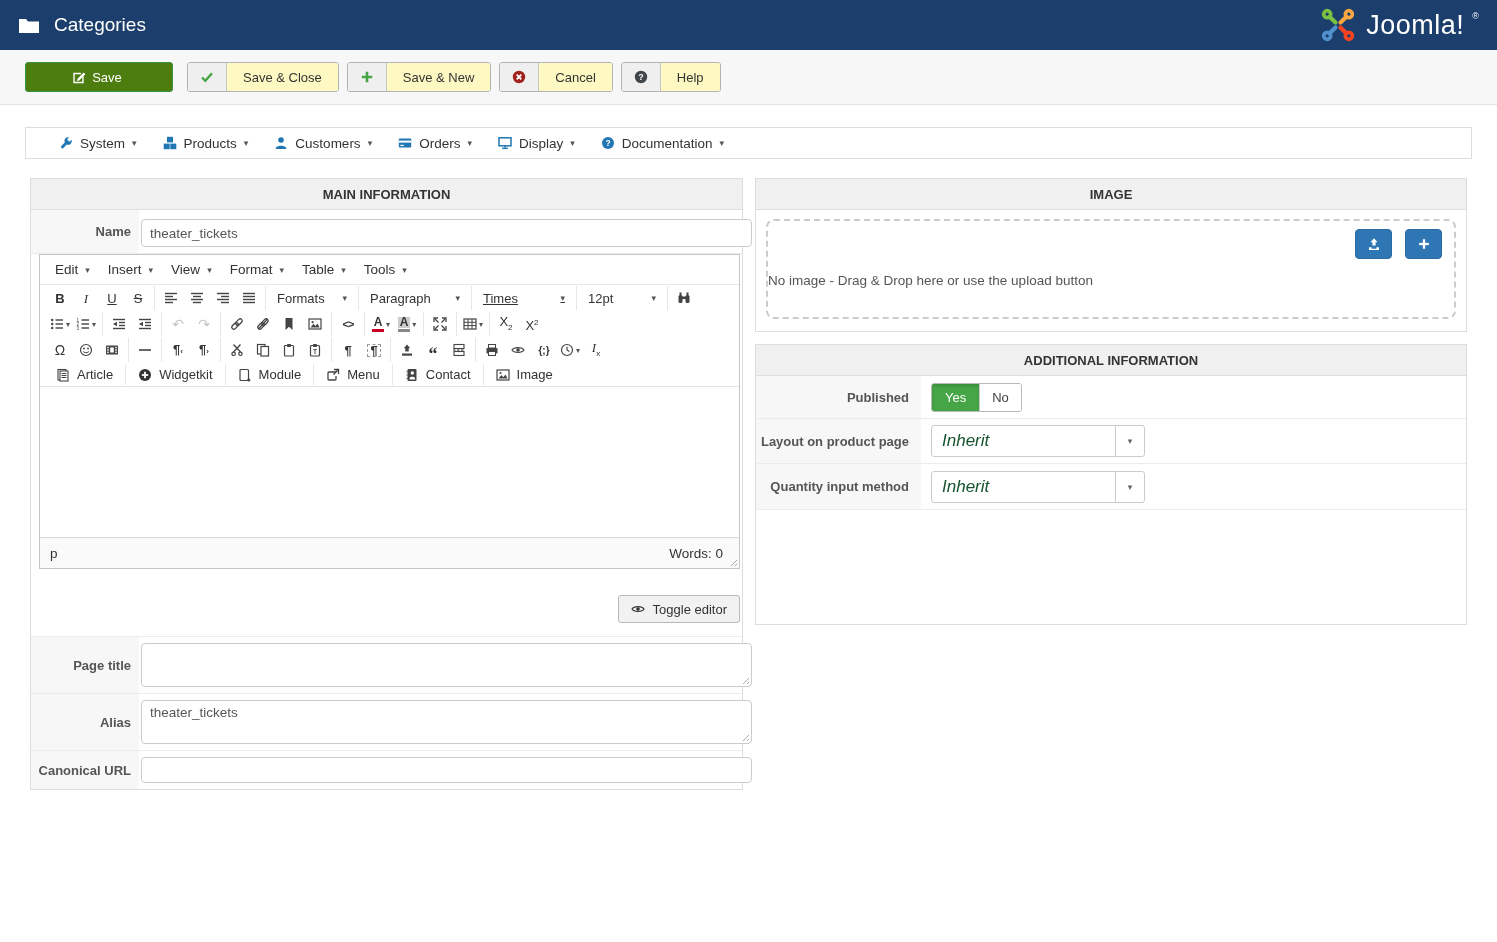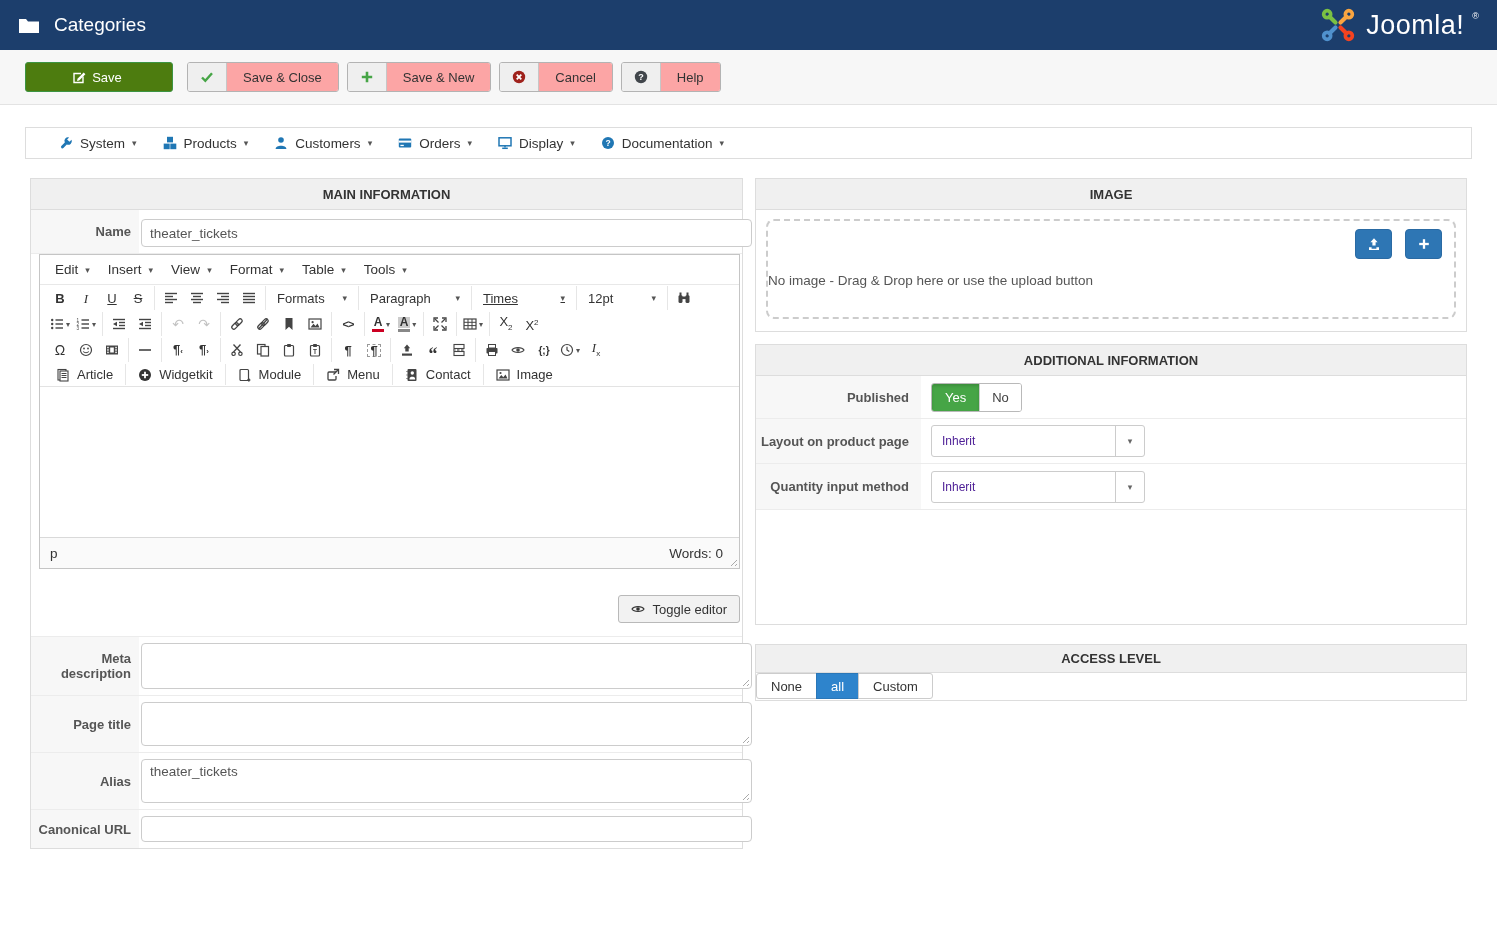--- a/index.html
+++ b/index.html
@@ -11,21 +11,21 @@
   #header{height:50px;background:#1c3e6c;display:flex;align-items:center;padding:0 18px;box-sizing:border-box;}
   #header .htitle{color:#fff;font-size:19px;font-weight:400;margin-left:14px;}
   #logo{margin-left:auto;display:flex;align-items:flex-start;gap:8px;color:#fff;}
   #logo .ltxt{font-size:27px;letter-spacing:.5px;line-height:40px;}
   #logo .lreg{font-size:9px;line-height:14px;margin-top:4px;}
 
   
   #toolbar{height:55px;background:#f7f7f7;border-bottom:1px solid #e3e3e3;display:flex;align-items:center;padding:0 25px;gap:8px;box-sizing:border-box;}
   .jbtn{display:inline-flex;align-items:stretch;height:30px;border:1px solid #b3b3b3;border-radius:3px;background:#fff;padding:0;cursor:pointer;font-size:13px;color:#333;overflow:hidden;}
   .jbtn .ic{width:38px;background:#efefef;border-right:1px solid #c6c6c6;display:flex;align-items:center;justify-content:center;}
-  .jbtn .lb{padding:0 16px;display:flex;align-items:center;background:#fca5a5;}
+  .jbtn .lb{padding:0 16px;display:flex;align-items:center;background:#fef9c3;}
   .jbtn.green{background:#4d7c0f;border-color:#3c9442;color:#fff;width:148px;justify-content:center;margin-right:6px;}
   .jbtn.green .ic{background:transparent;border:none;width:auto;padding-right:2px;}
   .jbtn.green .lb{background:transparent;padding:0 4px;}
 
   
   #menubar{margin:22px 25px 0;height:30px;border:1px solid #ddd;background:#fff;display:flex;align-items:center;padding-left:20px;box-sizing:content-box;}
   .mitem{display:flex;align-items:center;gap:7px;padding:0 13px;height:100%;font-size:13.5px;color:#333;cursor:pointer;}
   .mitem .caret{font-size:9px;color:#555;}
 
   
@@ -88,21 +88,21 @@
   #additional-panel{margin-top:12px;}
   .arow{display:grid;grid-template-columns:165px 1fr;border-bottom:1px solid #ececec;}
   .alabel{background:#f7f7f7;display:flex;align-items:center;justify-content:flex-end;text-align:right;
           padding:4px 12px 4px 4px;font-weight:bold;font-size:13px;color:#555;}
   .aval{padding:6px 10px;display:flex;align-items:center;}
   .aempty{height:114px;background:#fff;}
   .switch{display:inline-flex;border:1px solid #b9b9b9;border-radius:3px;overflow:hidden;}
   .sw-yes{background:#46a546;color:#fff;padding:6px 13px;font-size:13px;cursor:pointer;box-shadow:inset 0 2px 3px rgba(0,0,0,.15);}
   .sw-no{background:#fff;color:#404040;padding:6px 12px;font-size:13px;border-left:1px solid #ccc;cursor:pointer;}
   .jselect{width:212px;height:30px;border:1px solid #ccc;border-radius:3px;background:#fff;display:flex;align-items:center;cursor:pointer;}
-  .jselect .val{flex:1;padding:0 10px;font-size:12px;color:#4c1d95;}
+  .jselect .val{flex:1;padding:0 10px;font-size:17px;color:#14532d;font-style:italic;}
   .jselect .car{width:28px;align-self:stretch;border-left:1px solid #ccc;display:flex;align-items:center;justify-content:center;font-size:9px;color:#666;}
 
   #access-panel{margin-top:19px;}
   #access-panel .panel-h{height:27px;}
   #access-row{height:27px;background:#fff;display:flex;align-items:flex-start;}
   .acc-btn{height:26px;padding:0 14px;font-size:13px;background:#fff;border:1px solid #ccc;color:#333;cursor:pointer;margin-right:-1px;}
   .acc-btn:first-child{border-radius:3px 0 0 3px;}
   .acc-btn:last-child{border-radius:0 3px 3px 0;}
   .acc-btn.active{background:#2e84cc;border-color:#2a77b8;color:#fff;}
   .ico{display:inline-flex;align-items:center;justify-content:center;}
@@ -826,27 +826,20 @@
         <span class="ico">
             <svg width="14" height="14" viewBox="0 0 14 14" xmlns="http://www.w3.org/2000/svg">
               <path d="M1,7 C3,3.8 11,3.8 13,7 C11,10.2 3,10.2 1,7 Z" fill="none" stroke="#333" stroke-width="1.2"></path>
               <circle cx="7" cy="7" r="1.8" fill="#333"></circle>
             </svg>
           </span>
         <span>Toggle editor</span>
       </button>
     </div>
 
-    <div class="frow">
-      <div class="flabel">Meta description</div>
-      <div class="fval">
-        <textarea class="jta" style="height: 46px;"></textarea>
-        <span class="grip" style="right:-7px;bottom:9px;"></span>
-      </div>
-    </div>
 
 
     <div class="frow">
       <div class="flabel">Page title</div>
       <div class="fval">
         <textarea class="jta" style="height: 44px;"></textarea>
         <span class="grip" style="right:-7px;bottom:9px;"></span>
       </div>
     </div>
 
@@ -920,21 +913,13 @@
       <div class="aval">
         <div class="jselect">
           <span class="val">Inherit</span>
           <span class="car">▾</span>
         </div>
       </div>
     </div>
     <div class="aempty"></div>
   </section>
 
-  <section class="panel" id="access-panel">
-    <div class="panel-h">ACCESS LEVEL</div>
-    <div id="access-row">
-        <button class="acc-btn">None</button>
-        <button class="acc-btn active">all</button>
-        <button class="acc-btn">Custom</button>
-      </div>
-  </section>
 </div>
 
 </body></html>

